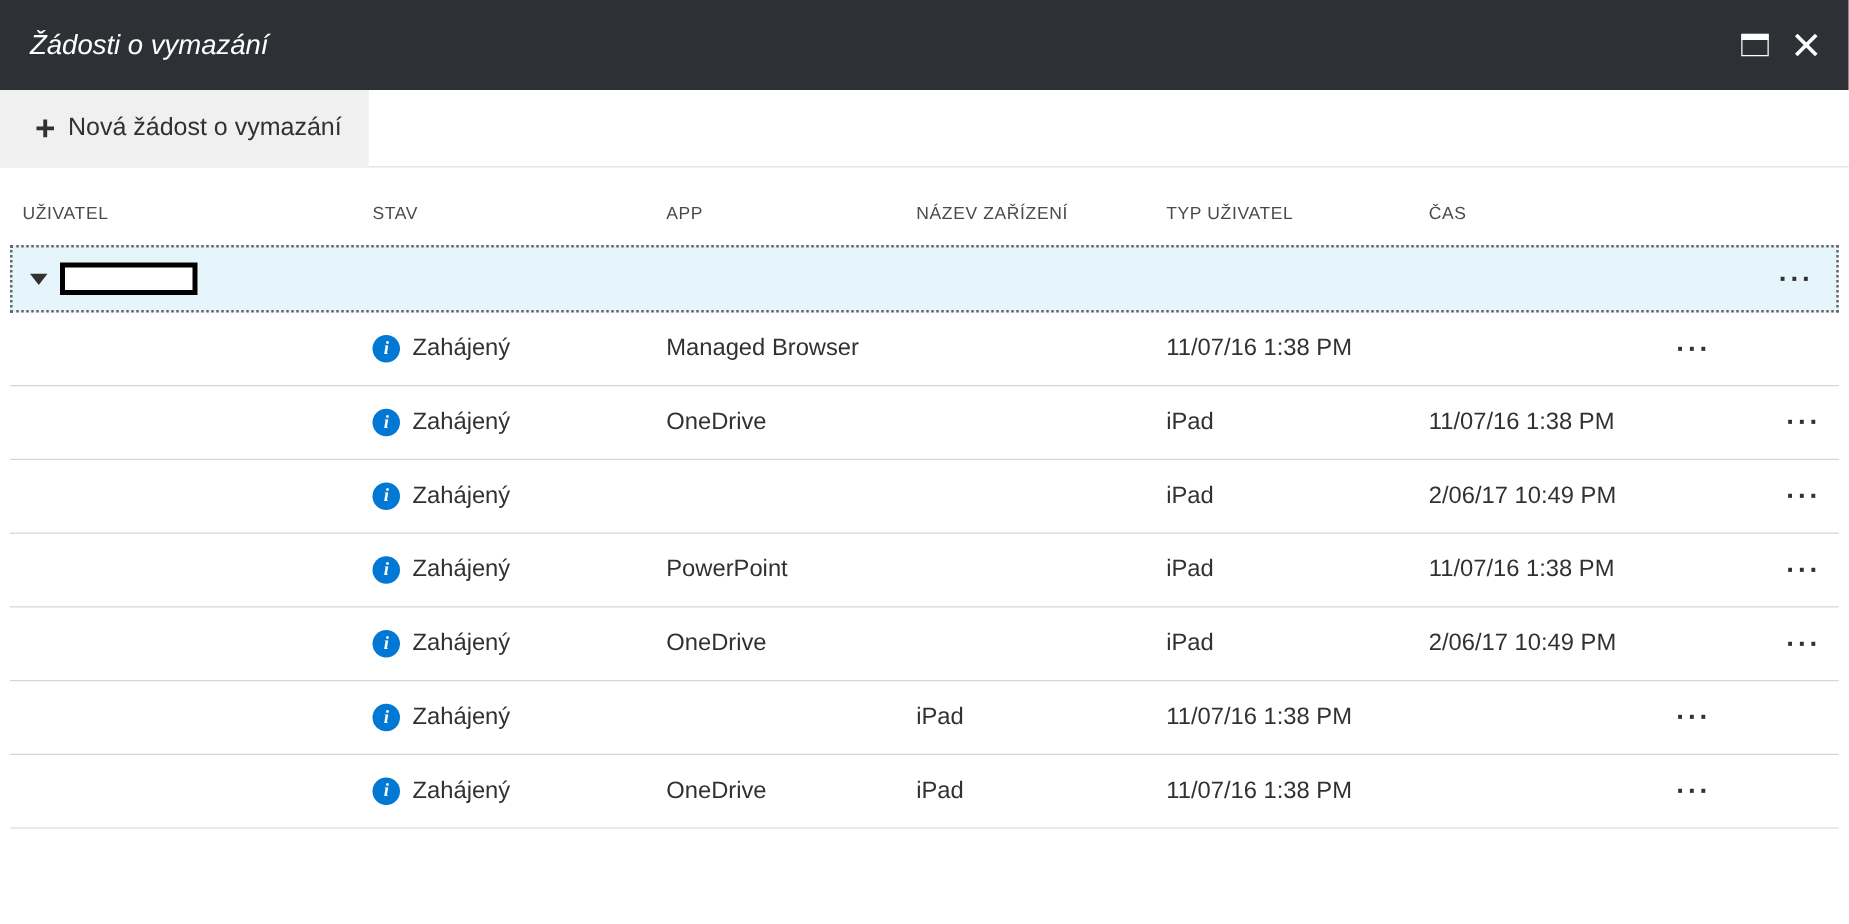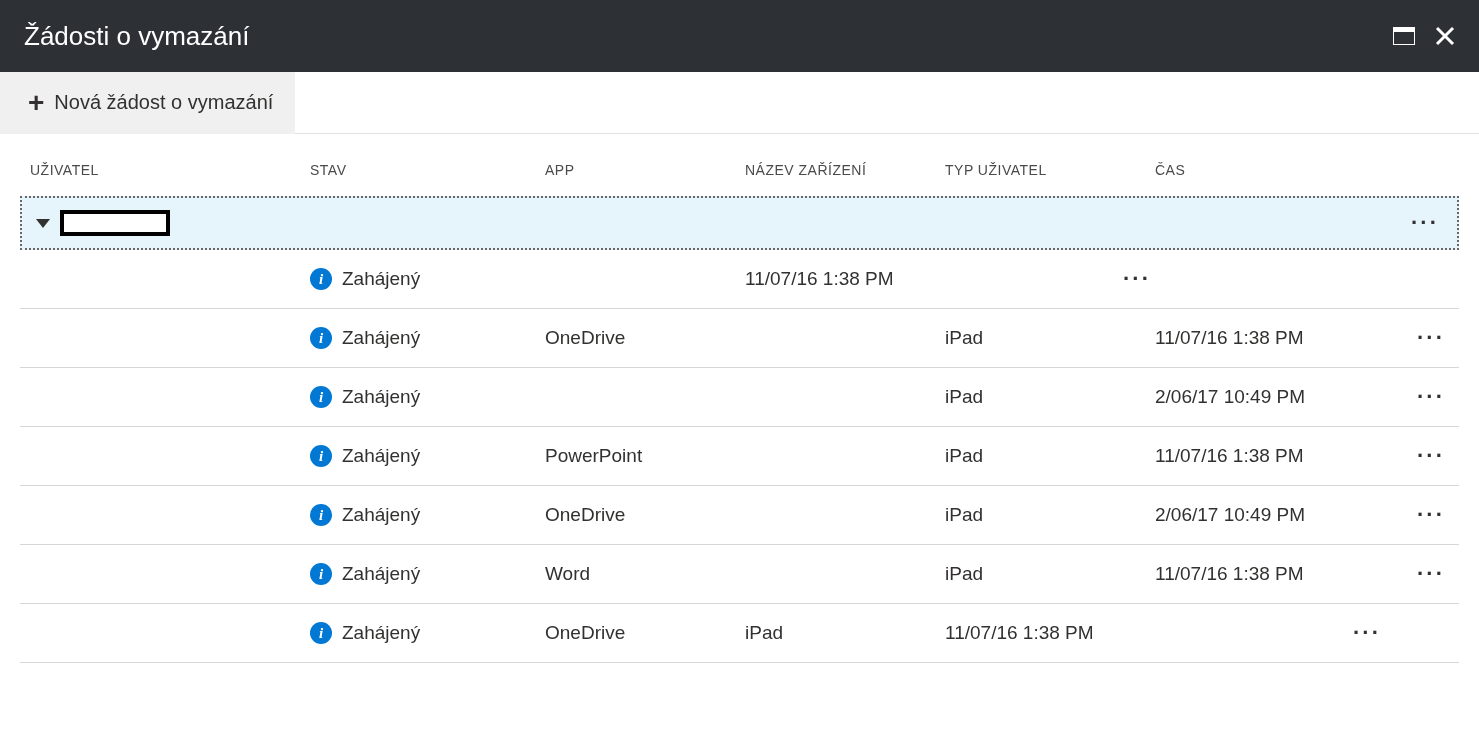--- a/index.html
+++ b/index.html
@@ -12,22 +12,23 @@
   .header {
     background: #2d3136;
     color: #ffffff;
     height: 72px;
     display: flex;
     align-items: center;
     justify-content: space-between;
     padding: 0 24px;
   }
   .header-title {
-    font-size: 26px;
+    font-size: 22px;
     font-weight: 400;
+    font-style: italic;
   }
   .header-actions {
     display: flex;
     gap: 20px;
     align-items: center;
   }
   .header-icon {
     cursor: pointer;
     display: flex;
     align-items: center;
@@ -51,21 +52,21 @@
     color: #323130;
     cursor: pointer;
   }
   .plus-icon {
     font-size: 28px;
     font-weight: bold;
     line-height: 1;
   }
   .table {
     width: 100%;
-    padding: 0 20px;
+    padding: 0 8px;
   }
   .thead {
     display: grid;
     grid-template-columns: 280px 235px 200px 200px 210px 230px auto;
     padding: 28px 10px 18px 10px;
     font-size: 14px;
     letter-spacing: 0.5px;
     color: #4a4a4a;
   }
   .group-row {
@@ -181,20 +182,21 @@
     <div class="ellipsis">···</div>
   </div>
 
   <div id="rows-container">
       <div class="row">
         <div></div>
         <div class="status-cell">
           <span class="info-icon">i</span>
           <span>Zahájený</span>
         </div>
+        <div>Managed Browser</div>
         <div></div>
         <div>11/07/16 1:38 PM</div>
         <div class="ellipsis ellipsis-cell">···</div>
       </div>
       <div class="row">
         <div></div>
         <div class="status-cell">
           <span class="info-icon">i</span>
           <span>Zahájený</span>
         </div>
@@ -239,21 +241,20 @@
         <div>iPad</div>
         <div>2/06/17 10:49 PM</div>
         <div class="ellipsis ellipsis-cell">···</div>
       </div>
       <div class="row">
         <div></div>
         <div class="status-cell">
           <span class="info-icon">i</span>
           <span>Zahájený</span>
         </div>
-        <div>Word</div>
         <div></div>
         <div>iPad</div>
         <div>11/07/16 1:38 PM</div>
         <div class="ellipsis ellipsis-cell">···</div>
       </div>
       <div class="row">
         <div></div>
         <div class="status-cell">
           <span class="info-icon">i</span>
           <span>Zahájený</span>

